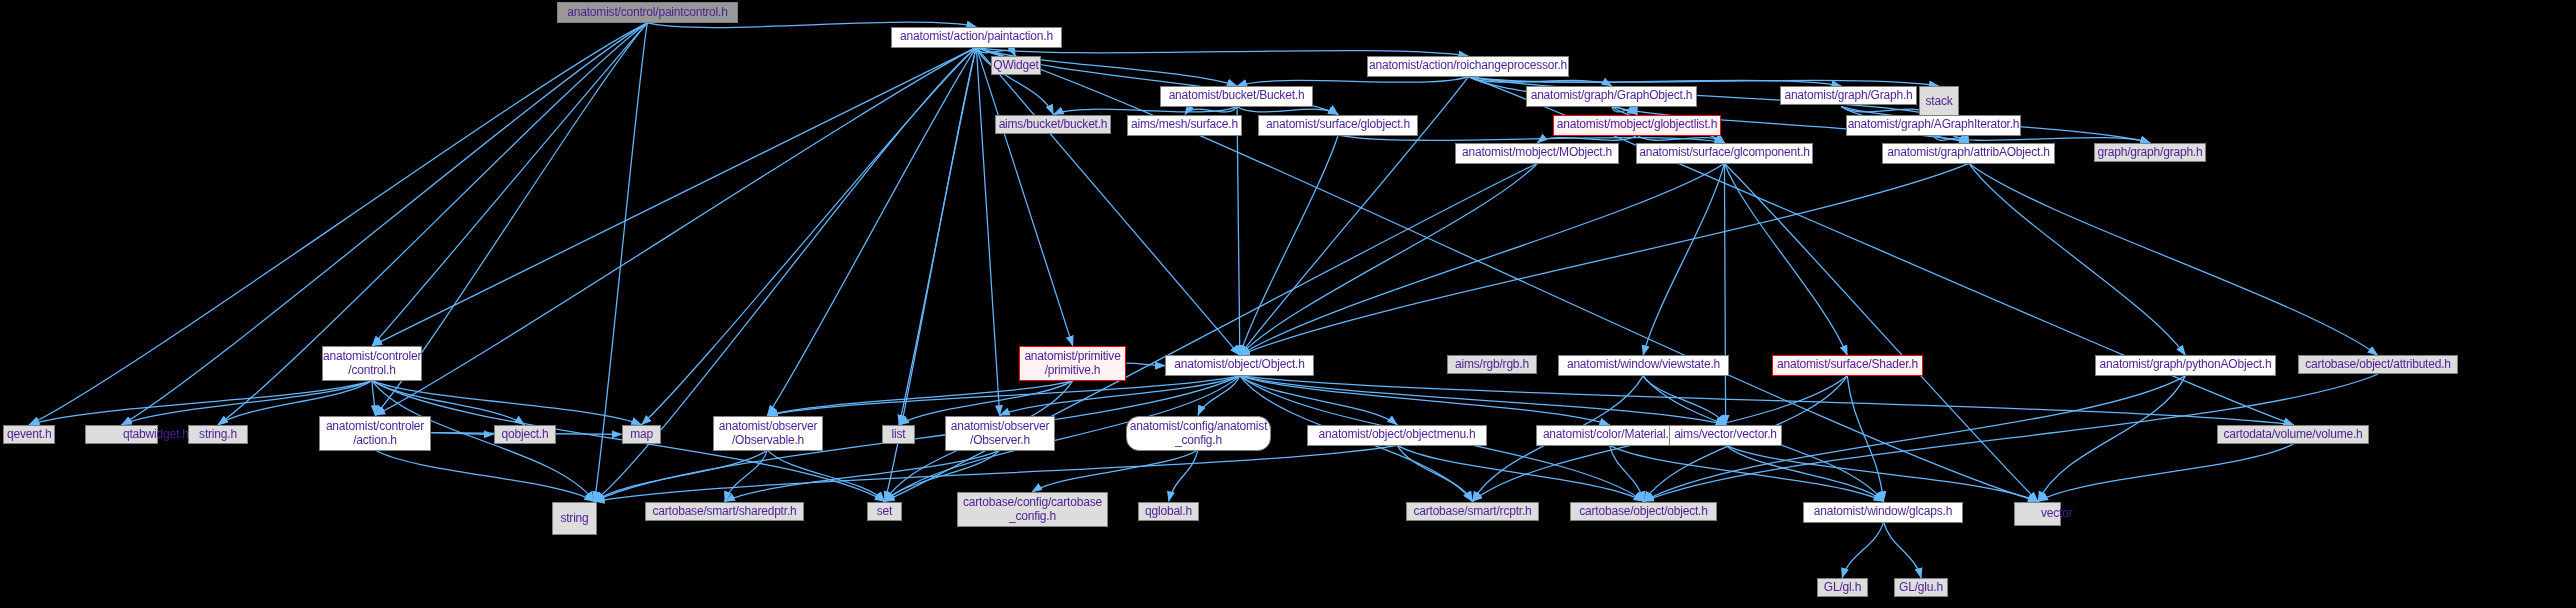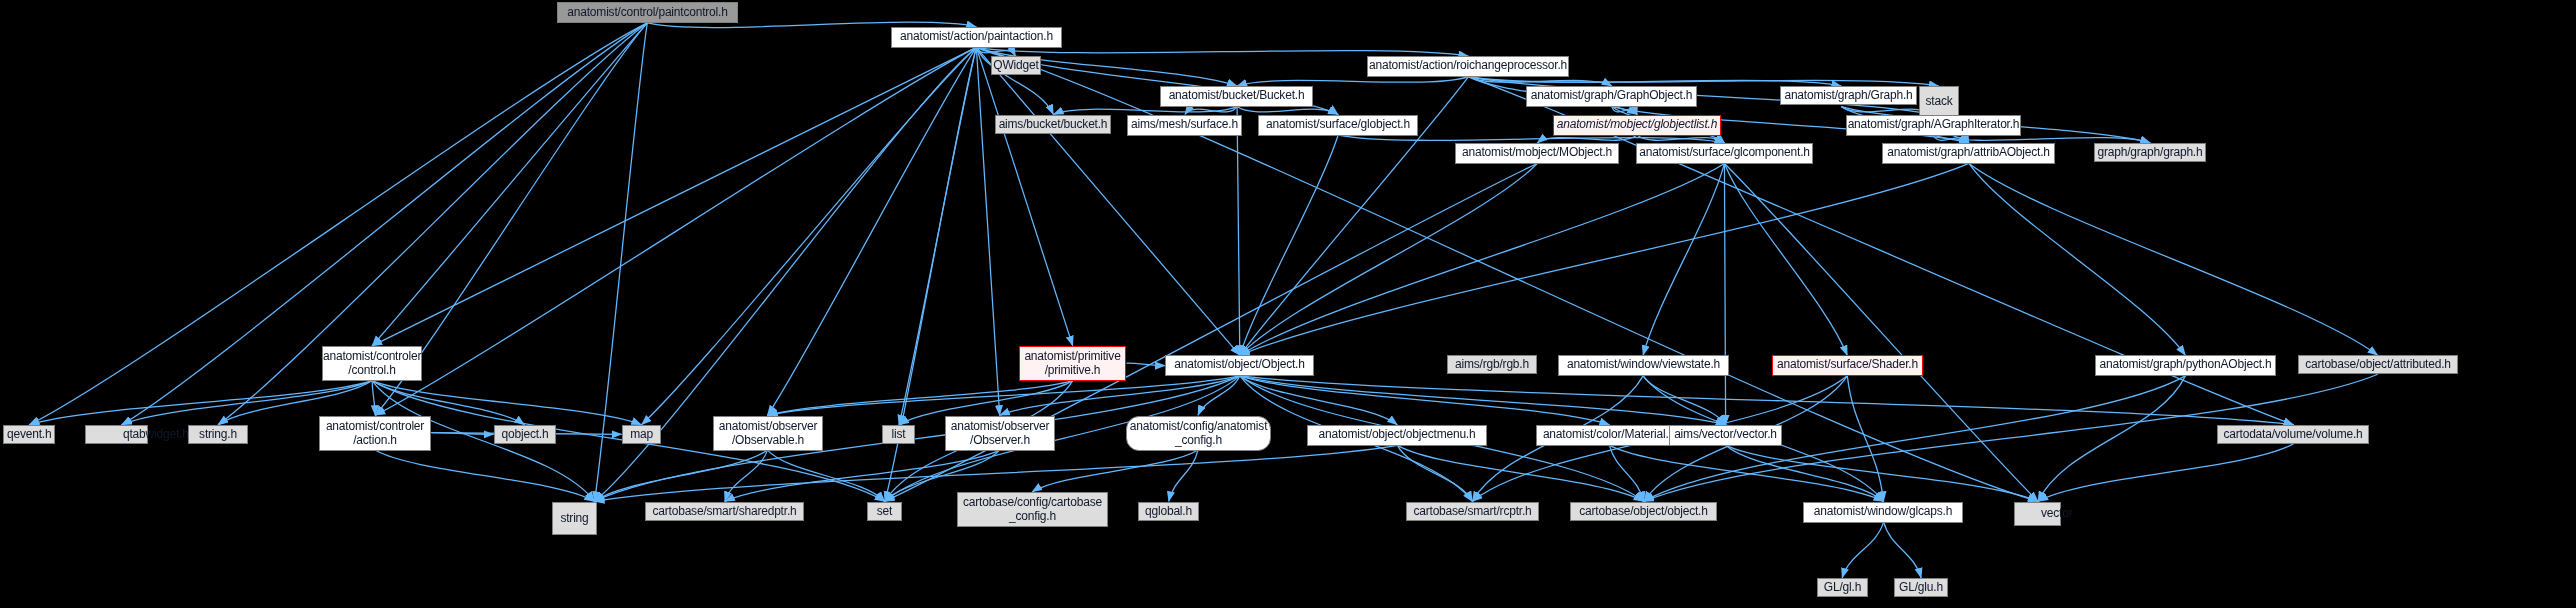--- a/index.html
+++ b/index.html
@@ -32,21 +32,21 @@
   }
   .gnode {
     position: absolute;
     box-sizing: border-box;
     display: flex;
     align-items: center;
     justify-content: center;
     text-align: center;
     line-height: 1.15;
     white-space: pre;
-    color: #0f172a;
+    color: #4c1d95;
     border: 0.8px solid #808080;
     background: #ffffff;
     font-size: 12px;
     letter-spacing: -0.2px;
   }
   .gnode.ext {
     background: #dddddd;
     border: 0.8px solid #808080;
   }
   .gnode.hl {
@@ -189,38 +189,38 @@
       <div class="gnode " style="left: 891px; top: 27px; width: 171px; height: 20.5px;"><span class="lbl">anatomist/action/paintaction.h</span></div>
       <div class="gnode ext" style="left: 991px; top: 56px; width: 50px; height: 19px;"><span class="lbl">QWidget</span></div>
       <div class="gnode " style="left: 1367px; top: 56px; width: 202px; height: 20.5px;"><span class="lbl">anatomist/action/roichangeprocessor.h</span></div>
       <div class="gnode " style="left: 1160px; top: 86px; width: 153px; height: 20.5px;"><span class="lbl">anatomist/bucket/Bucket.h</span></div>
       <div class="gnode " style="left: 1526px; top: 86px; width: 171px; height: 20.5px;"><span class="lbl">anatomist/graph/GraphObject.h</span></div>
       <div class="gnode " style="left: 1773px; top: 86px; width: 137px; height: 19px; margin-left: 7px;"><span class="lbl">anatomist/graph/Graph.h</span></div>
       <div class="gnode ext" style="left: 1919px; top: 86px; width: 40px; height: 31px;"><span class="lbl">stack</span></div>
       <div class="gnode ext" style="left: 995px; top: 115px; width: 116px; height: 19px;"><span class="lbl">aims/bucket/bucket.h</span></div>
       <div class="gnode " style="left: 1127px; top: 115px; width: 115px; height: 20.5px;"><span class="lbl">aims/mesh/surface.h</span></div>
       <div class="gnode " style="left: 1258px; top: 115px; width: 160px; height: 20.5px;"><span class="lbl">anatomist/surface/globject.h</span></div>
-      <div class="gnode hl" style="left: 1553px; top: 115px; width: 168px; height: 20.5px; font-style: italic;"><span class="lbl">anatomist/mobject/globjectlist.h</span></div>
+      <div class="gnode hl" style="left: 1553px; top: 115px; width: 168px; height: 20.5px;"><span class="lbl">anatomist/mobject/globjectlist.h</span></div>
       <div class="gnode " style="left: 1846px; top: 115px; width: 175px; height: 20.5px;"><span class="lbl">anatomist/graph/AGraphIterator.h</span></div>
       <div class="gnode " style="left: 1455px; top: 143px; width: 164px; height: 20.5px;"><span class="lbl">anatomist/mobject/MObject.h</span></div>
       <div class="gnode " style="left: 1636px; top: 143px; width: 177px; height: 20.5px;"><span class="lbl">anatomist/surface/glcomponent.h</span></div>
       <div class="gnode " style="left: 1882px; top: 143px; width: 173px; height: 20.5px;"><span class="lbl">anatomist/graph/attribAObject.h</span></div>
       <div class="gnode ext" style="left: 2094px; top: 143px; width: 112px; height: 19px;"><span class="lbl">graph/graph/graph.h</span></div>
       <div class="gnode " style="left: 322px; top: 346px; width: 100px; height: 35px;"><span class="lbl">anatomist/controler
 /control.h</span></div>
       <div class="gnode hl" style="left: 1019px; top: 346px; width: 107px; height: 35px;"><span class="lbl">anatomist/primitive
 /primitive.h</span></div>
       <div class="gnode " style="left: 1165px; top: 355px; width: 149px; height: 20.5px;"><span class="lbl">anatomist/object/Object.h</span></div>
       <div class="gnode ext" style="left: 1447px; top: 355px; width: 90px; height: 19px;"><span class="lbl">aims/rgb/rgb.h</span></div>
       <div class="gnode " style="left: 1558px; top: 355px; width: 171px; height: 20.5px;"><span class="lbl">anatomist/window/viewstate.h</span></div>
       <div class="gnode hl" style="left: 1772px; top: 355px; width: 151px; height: 20.5px;"><span class="lbl">anatomist/surface/Shader.h</span></div>
       <div class="gnode " style="left: 2095px; top: 355px; width: 181px; height: 20.5px;"><span class="lbl">anatomist/graph/pythonAObject.h</span></div>
       <div class="gnode ext" style="left: 2298px; top: 355px; width: 160px; height: 19px;"><span class="lbl">cartobase/object/attributed.h</span></div>
       <div class="gnode ext" style="left: 3.2px; top: 425px; width: 52px; height: 19px;"><span class="lbl">qevent.h</span></div>
-      <div class="gnode ext" style="left: 85px; top: 425px; width: 63px; height: 19px; padding-left: 37px;"><span class="lbl">qtabwidget.h</span></div>
+      <div class="gnode ext" style="left: 85px; top: 425px; width: 73px; height: 19px; padding-left: 37px;"><span class="lbl">qtabwidget.h</span></div>
       <div class="gnode ext" style="left: 188px; top: 425px; width: 60px; height: 19px;"><span class="lbl">string.h</span></div>
       <div class="gnode " style="left: 319px; top: 416px; width: 112px; height: 35px;"><span class="lbl">anatomist/controler
 /action.h</span></div>
       <div class="gnode ext" style="left: 494px; top: 425px; width: 62px; height: 19px;"><span class="lbl">qobject.h</span></div>
       <div class="gnode ext" style="left: 622px; top: 425px; width: 39px; height: 19px;"><span class="lbl">map</span></div>
       <div class="gnode " style="left: 713px; top: 416px; width: 110px; height: 35px;"><span class="lbl">anatomist/observer
 /Observable.h</span></div>
       <div class="gnode ext" style="left: 882px; top: 425px; width: 33px; height: 19px;"><span class="lbl">list</span></div>
       <div class="gnode " style="left: 945px; top: 416px; width: 110px; height: 35px;"><span class="lbl">anatomist/observer
 /Observer.h</span></div>

